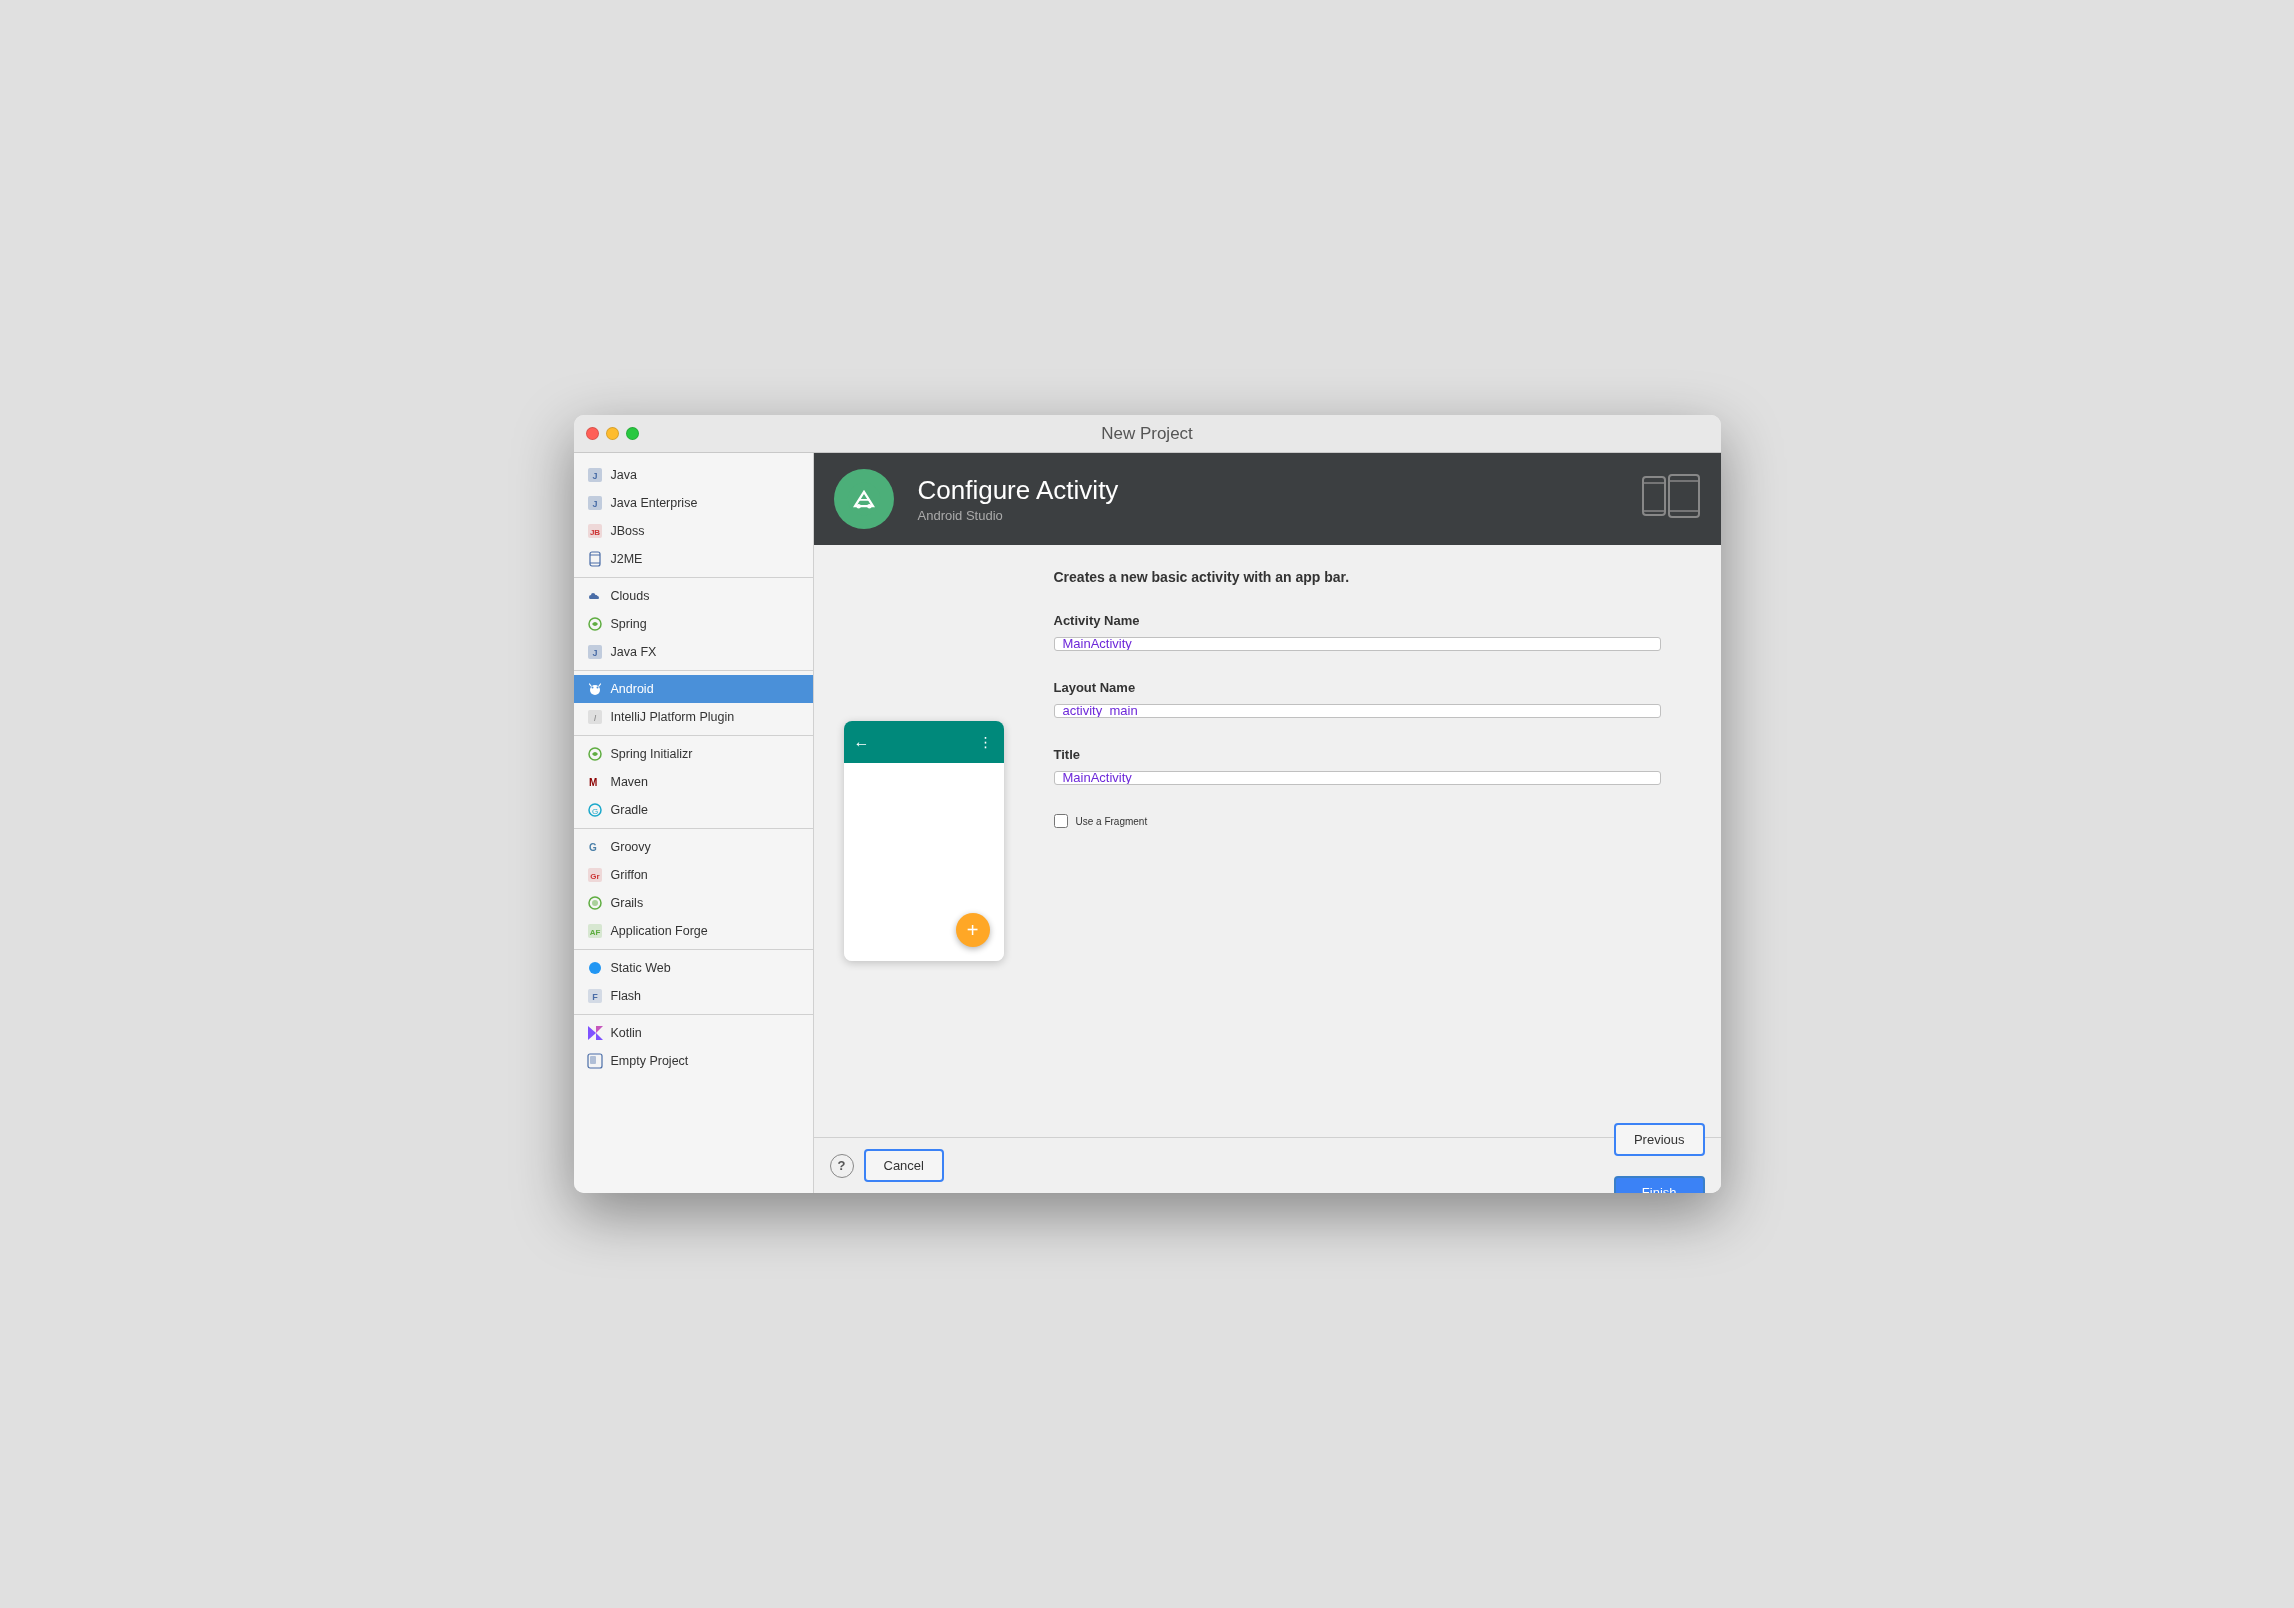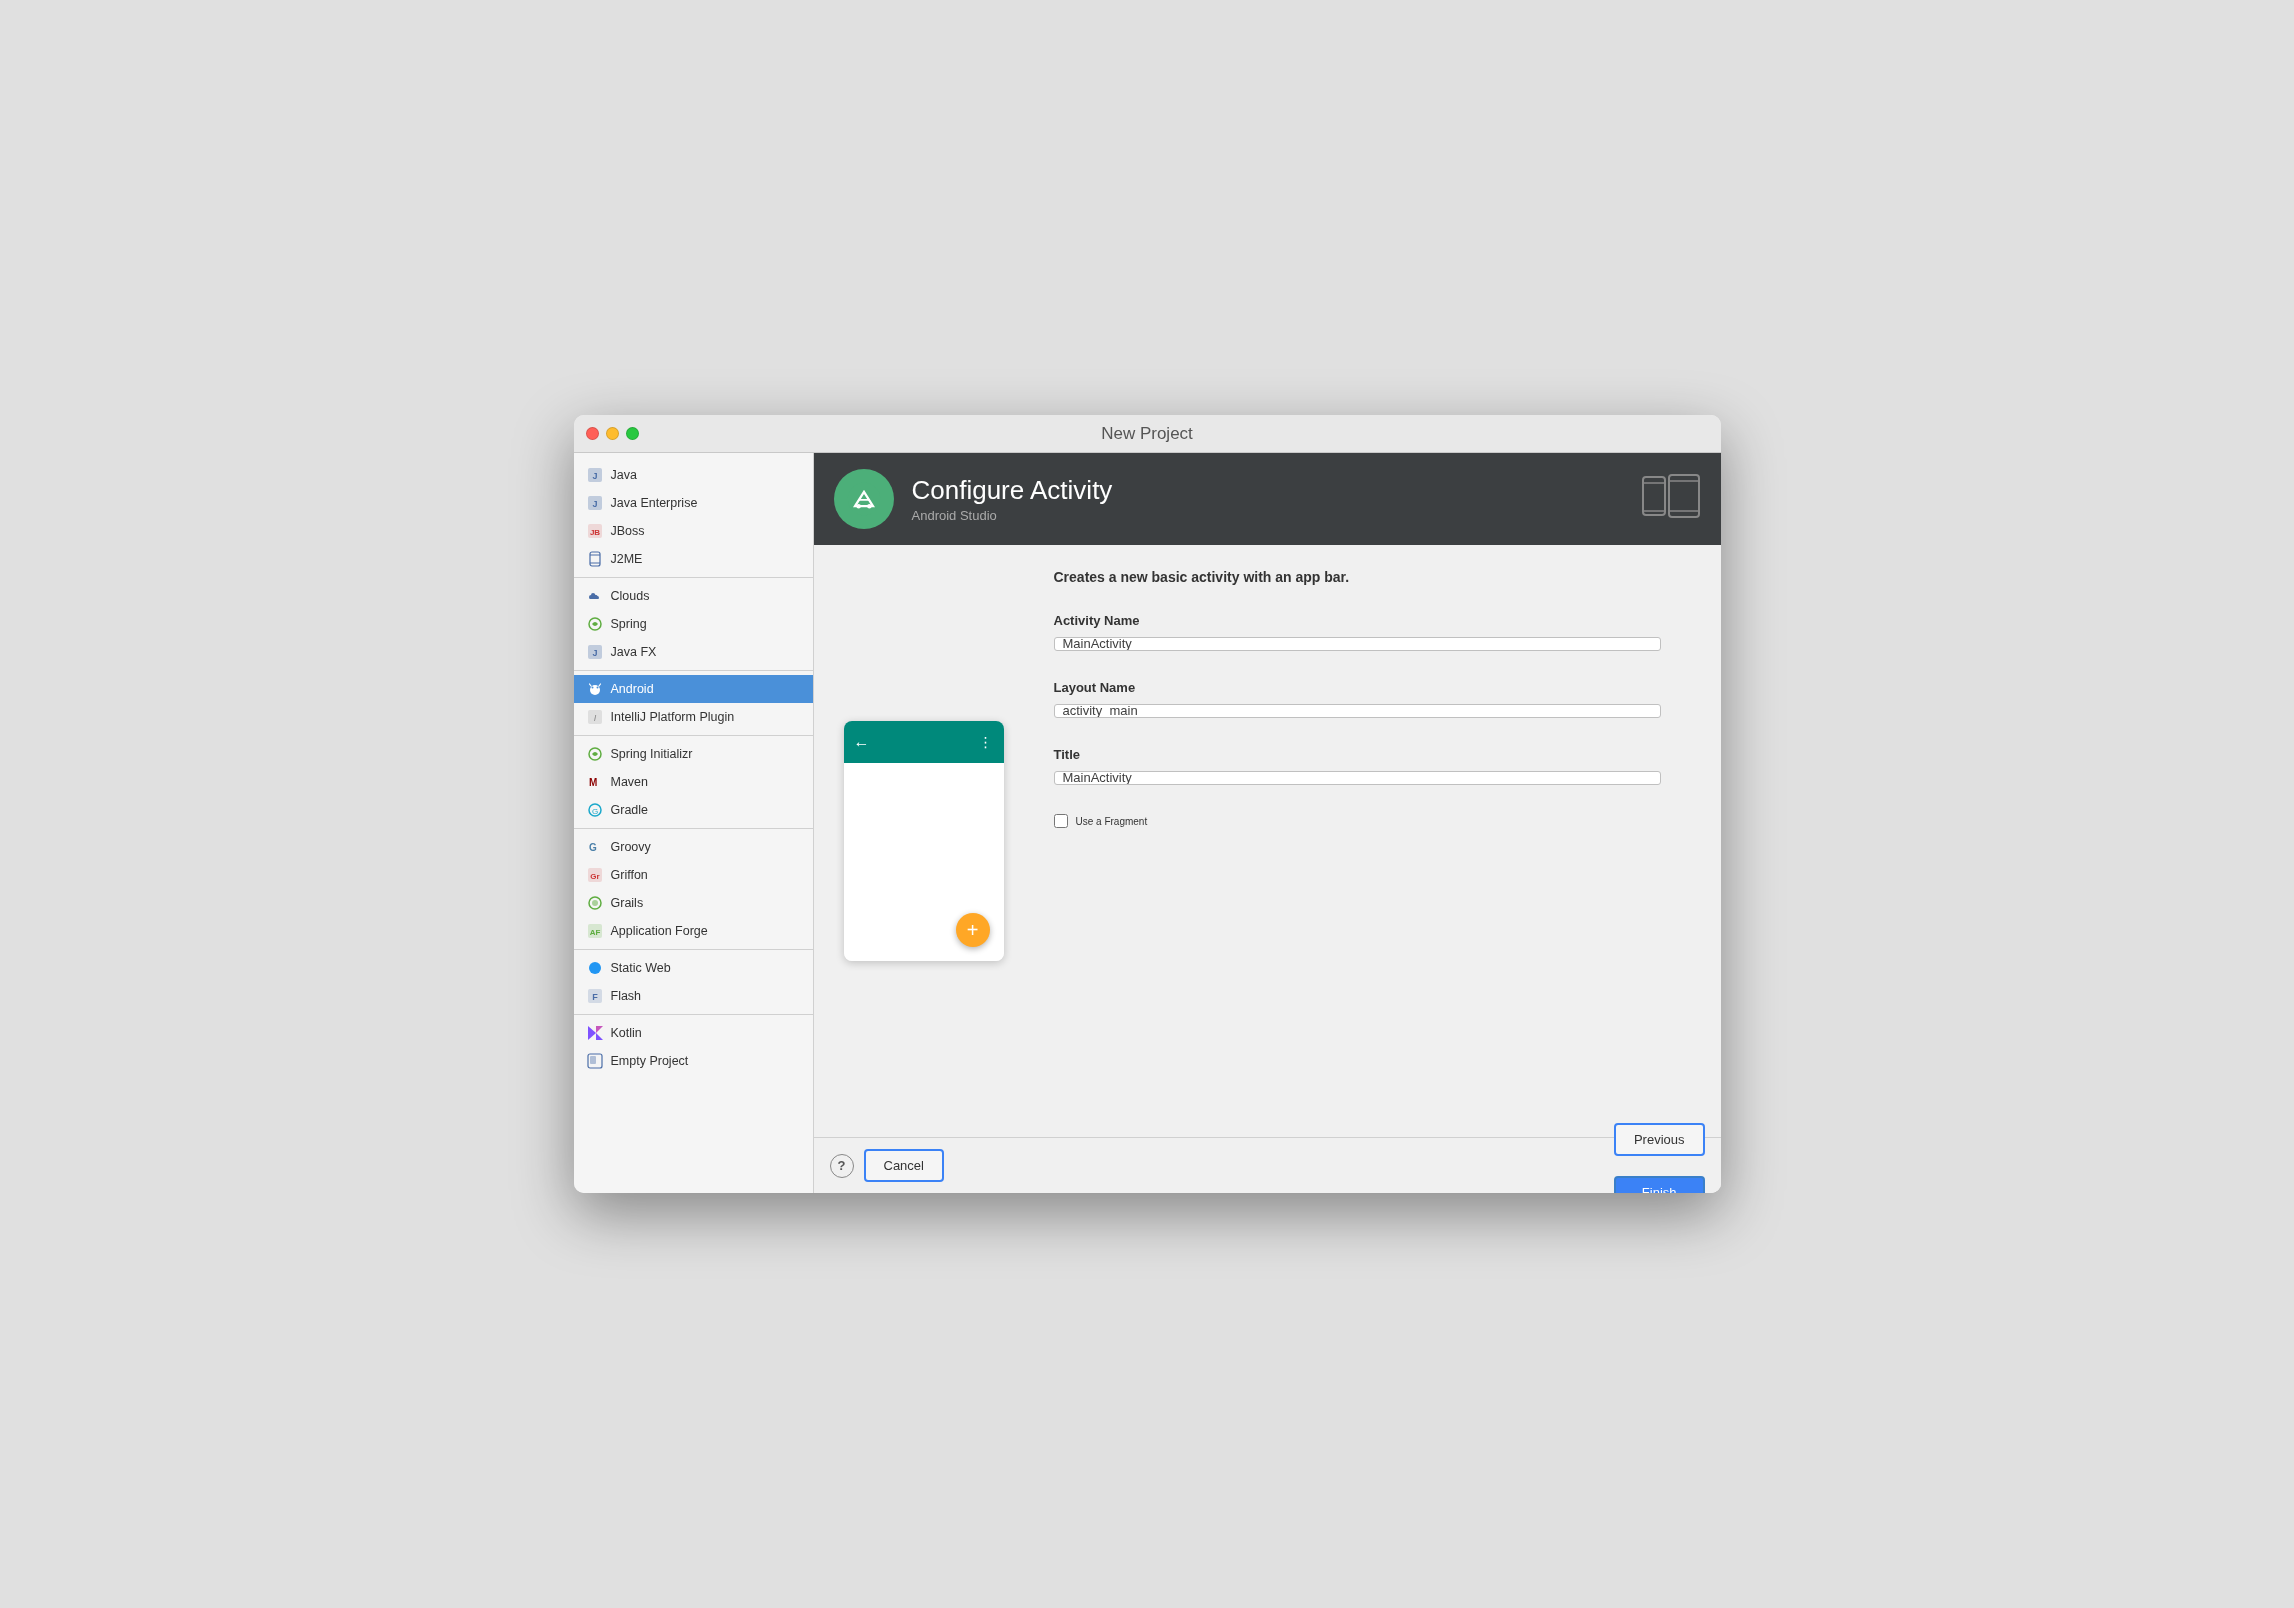--- a/index.html
+++ b/index.html
@@ -97,21 +97,21 @@
       display: flex;
       flex-direction: column;
       background: #f0f0f0;
     }
     
     .header {
       background: #3c3f41;
       display: flex;
       align-items: center;
       padding: 16px 20px;
-      gap: 18px;
+      gap: 24px;
       position: relative;
       justify-content: flex-end;
     }
     .header-logo {
       width: 60px;
       height: 60px;
       background: #4caf79;
       border-radius: 50%;
       display: flex;
       align-items: center;
@@ -152,21 +152,21 @@
       display: block;
     }
     .form-input {
       width: 100%;
       height: 14px;
       border: 1px solid #c0c0c0;
       background: white;
       border-radius: 3px;
       padding: 0 8px;
       font-size: 13px;
-      color: #404040;
+      color: #6d28d9;
       outline: none;
     }
     .checkbox-row {
       display: flex;
       align-items: center;
       gap: 8px;
       margin-bottom: 20px;
     }
     .checkbox-row input[type="checkbox"] {
       width: 14px;

